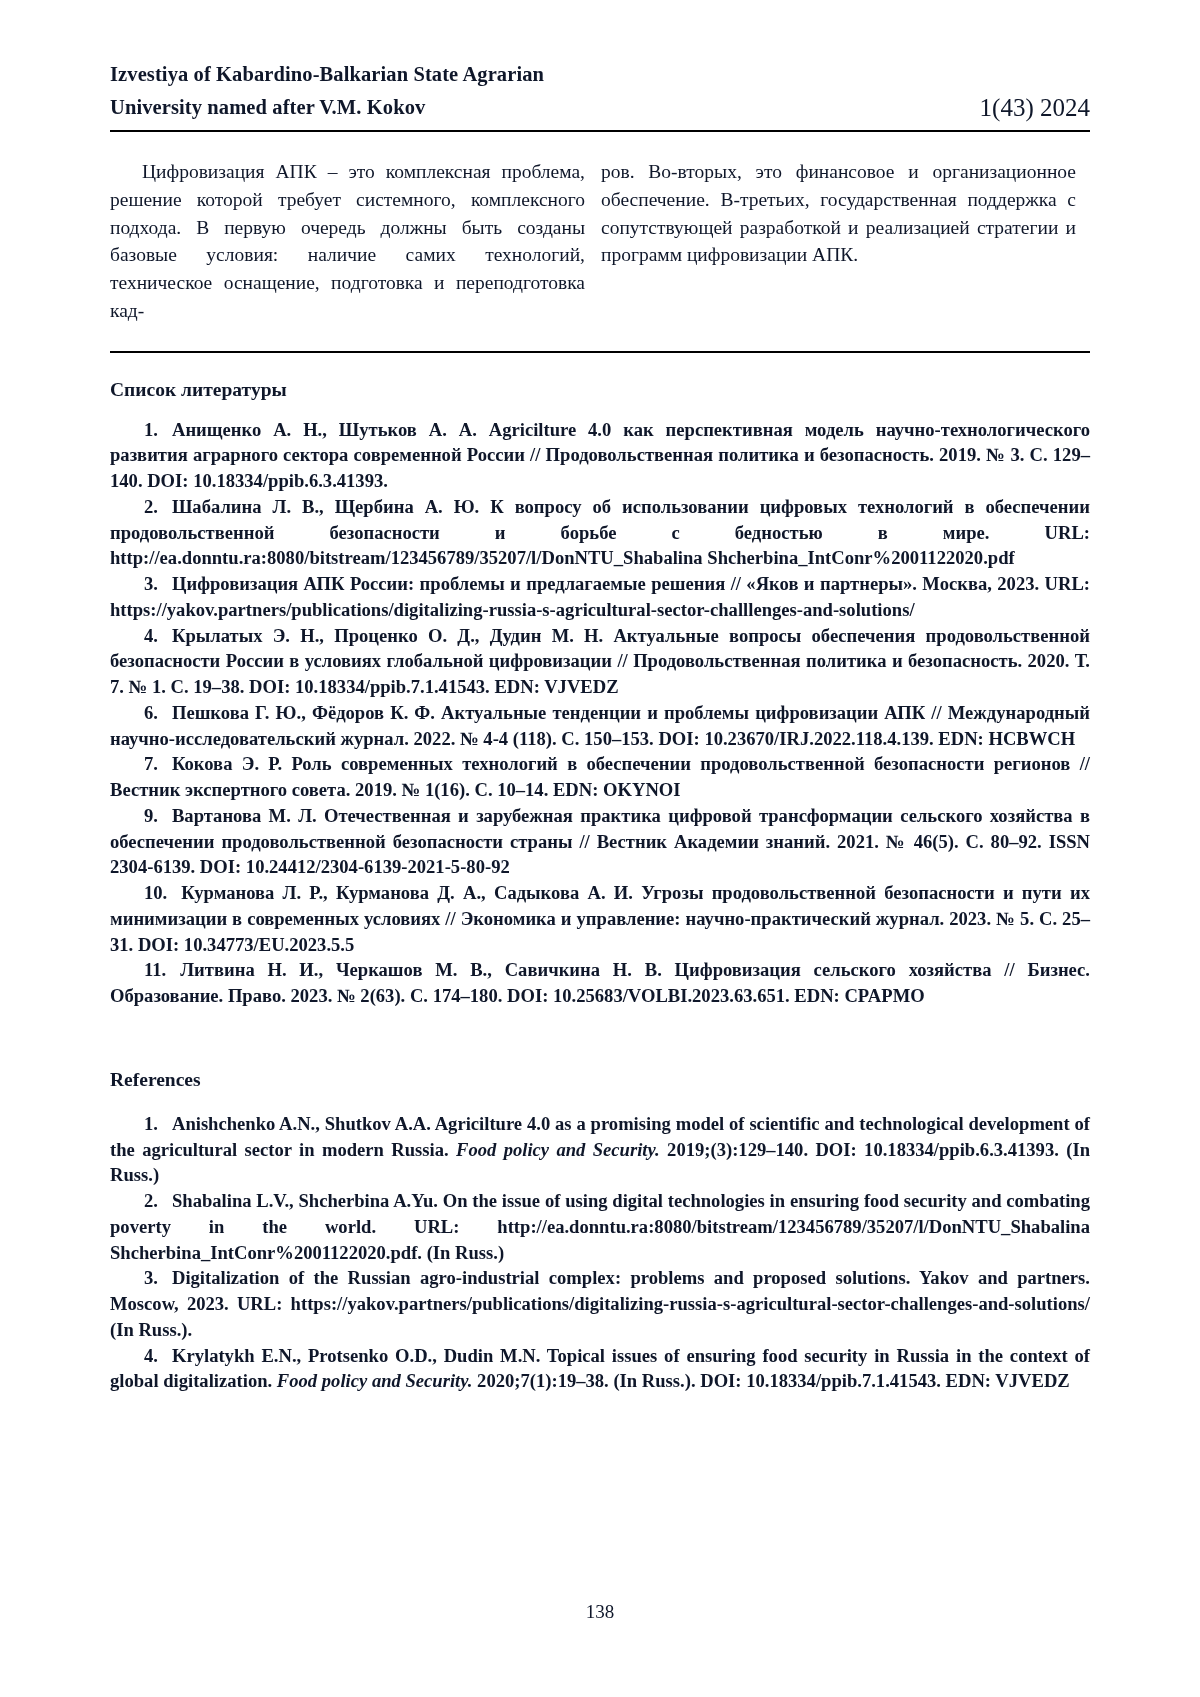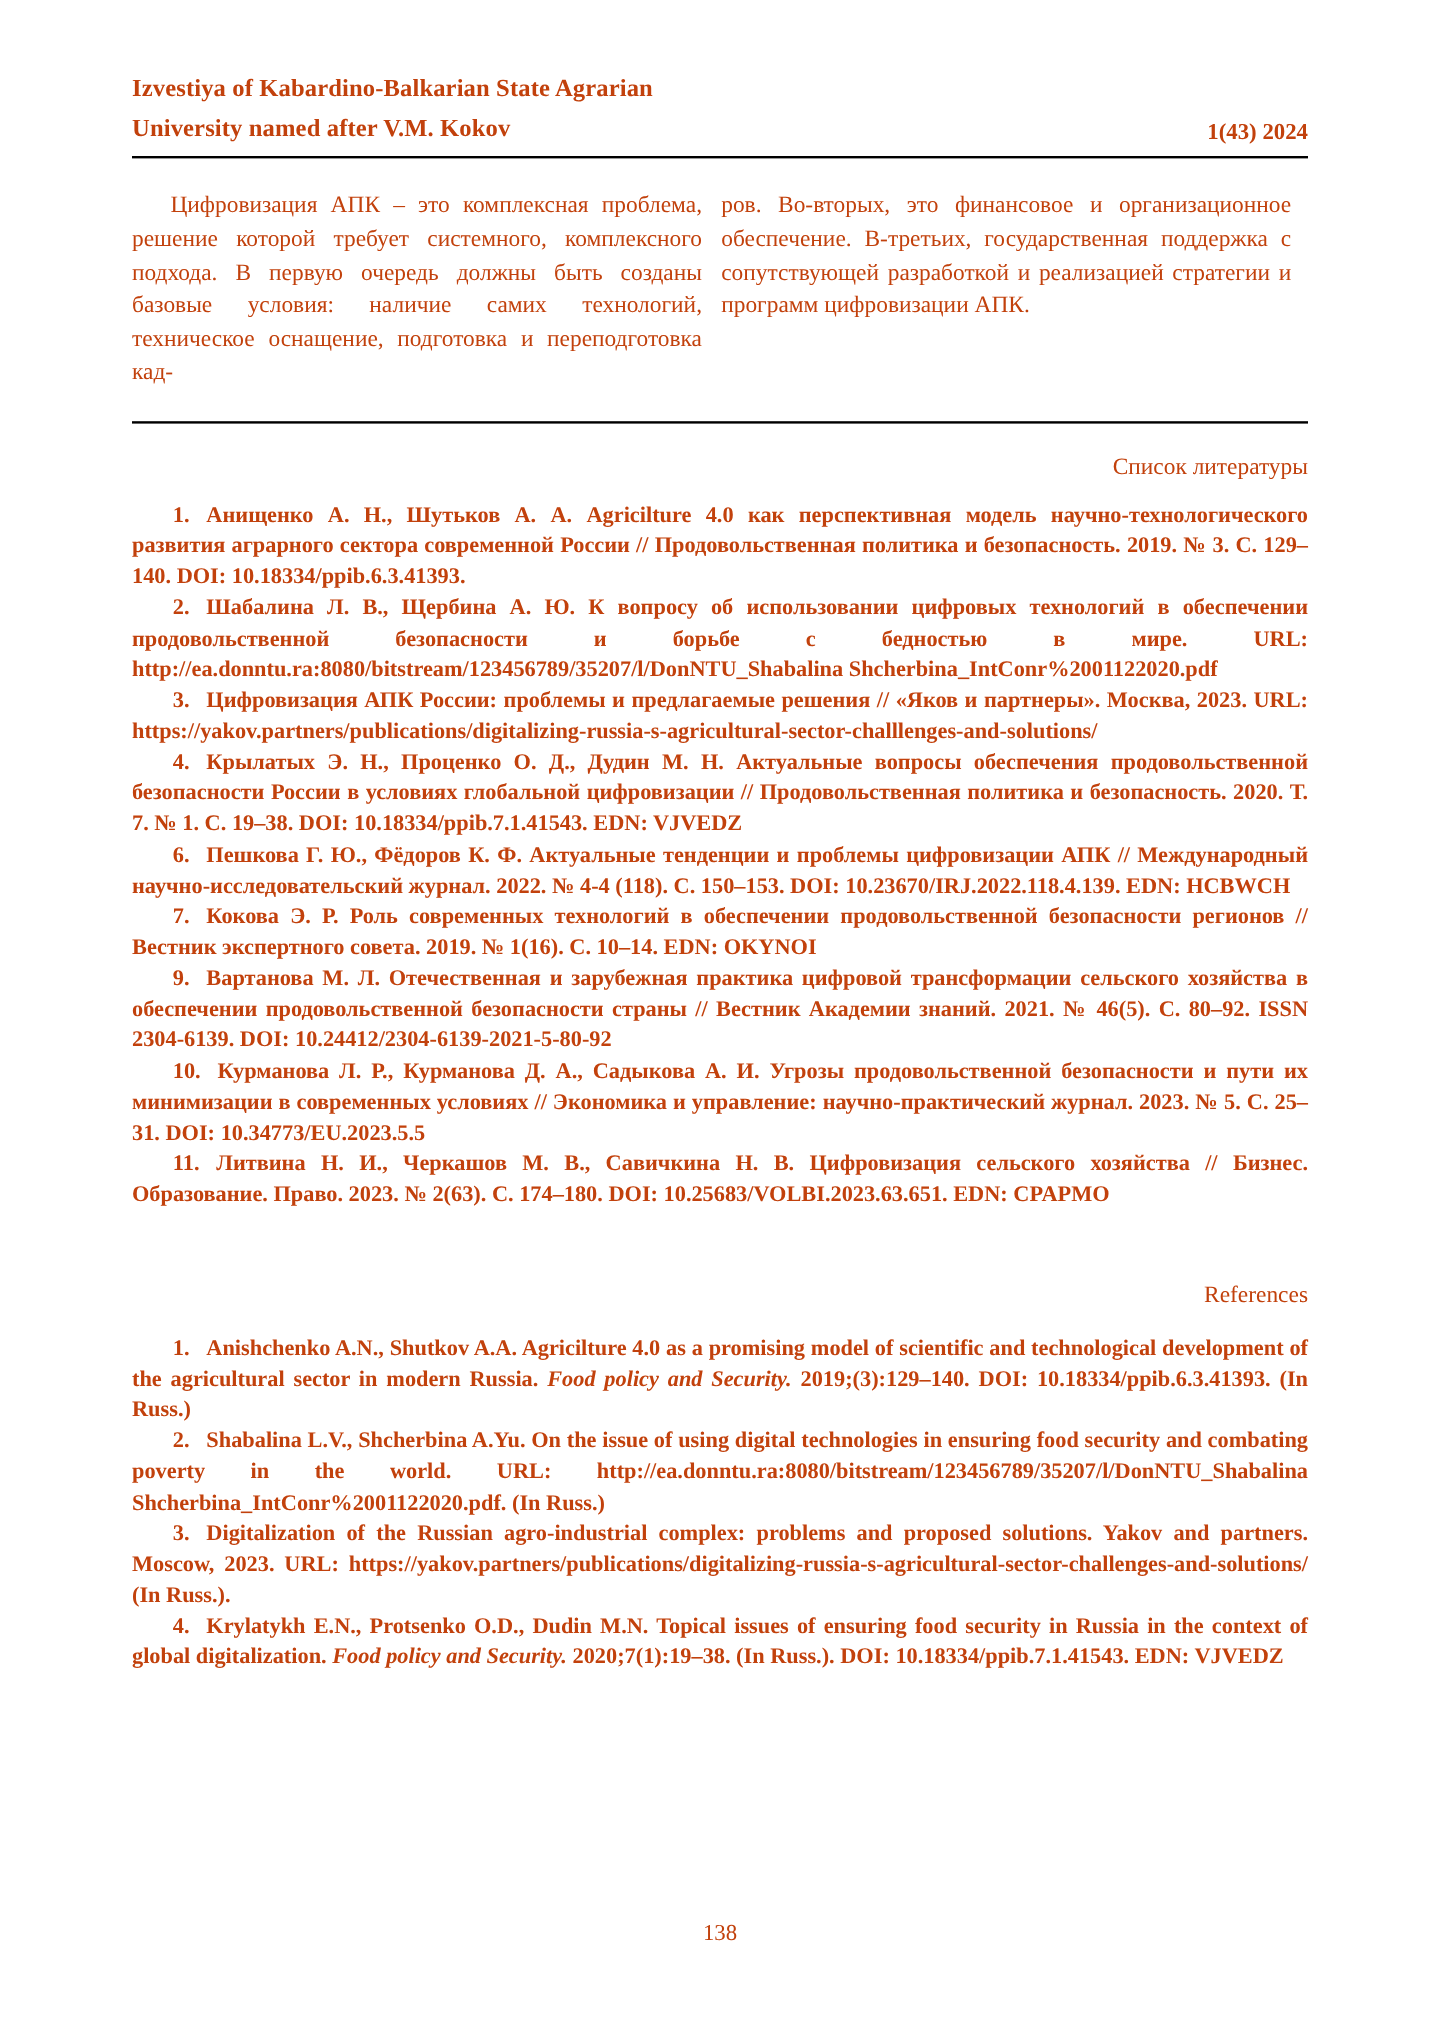--- a/index.html
+++ b/index.html
@@ -7,21 +7,21 @@
     padding: 0;
     background: #ffffff;
   }
   .page {
     position: relative;
     width: 1200px;
     height: 1697px;
     margin: 0 auto;
     background: #ffffff;
     font-family: "Liberation Serif", serif;
-    color: #c2410c;
+    color: #0f172a;
     box-sizing: border-box;
     border-radius: 19px;
   }
   .content {
     position: absolute;
     left: 110px;
     top: 58px;
     width: 980px;
   }
 
@@ -33,22 +33,22 @@
     border-bottom: 2.5px solid #000;
     padding-bottom: 6px;
   }
   .header-left {
     font-weight: bold;
     font-size: 20.5px;
     line-height: 1.62;
     letter-spacing: 0.1px;
   }
   .header-right {
-    font-weight: bold;
-    font-size: 19px;
+    font-weight: normal;
+    font-size: 25px;
     padding-bottom: 2px;
     white-space: nowrap;
     margin-top: 20px;
   }
 
   
   .two-col {
     display: flex;
     gap: 16px;
     margin-top: 26px;
@@ -69,22 +69,22 @@
   }
 
   .rule {
     border: none;
     border-top: 2.2px solid #000;
     margin: 26px 0 0 0;
   }
 
   
   .section-title {
-    text-align: right;
-    font-weight: normal;
+    text-align: left;
+    font-weight: bold;
     font-size: 19.5px;
     margin-top: 26px;
     margin-bottom: 16px;
   }
   .section-title.refs-en {
     margin-top: 60px;
     margin-bottom: 20px;
   }
 
   

